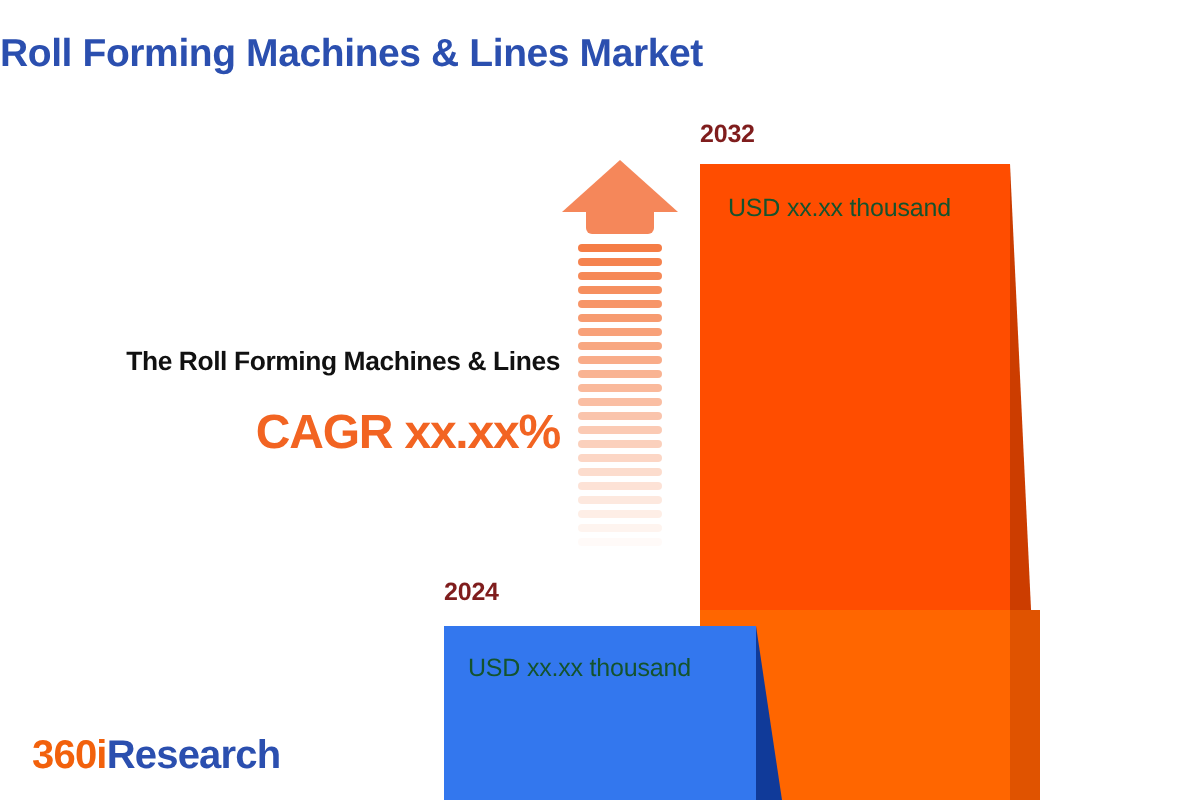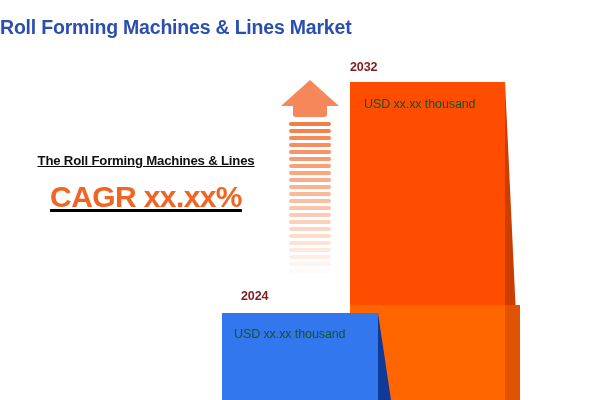--- a/index.html
+++ b/index.html
@@ -30,39 +30,38 @@
     font-weight: bold;
     letter-spacing: -0.2px;
     color: #2b4faf;
     white-space: nowrap;
   }
 
   
   .caption-block {
     position: absolute;
     left: 12px;
-    top: 152px;
+    top: 172px;
     width: 268px;
-    text-align: center;
-    text-decoration: underline;
+    text-align: right;
   }
   .caption-line {
     font-size: 13.2px;
     font-weight: bold;
     color: #111111;
     line-height: 18px;
     letter-spacing: -0.2px;
     white-space: nowrap;
   }
   .caption-line.second {
     margin-left: 12px;
   }
   .cagr-value {
     margin-top: 10px;
-    font-size: 30px;
+    font-size: 24px;
     font-weight: bold;
     color: #f26422;
     letter-spacing: -0.6px;
     line-height: 34px;
     white-space: nowrap;
   }
 
   
   .logo {
     position: absolute;
@@ -183,21 +182,21 @@
   
   #bar-2024 { left: 222px; top: 313px; width: 156px; height: 87px; }
   #bar-2024 .bar-front { background: #3377ee; }
   #bar-2024 .bar-side {
     left: 156px;
     width: 13px;
     height: 87px;
     background: #103a99;
     clip-path: polygon(0 0, 100% 100%, 100% 100%, 0 100%);
   }
-  #label-2024 { left: 222px; top: 289px; margin-left: 19px; }
+  #label-2024 { left: 222px; top: 289px; }
   #value-2024 { left: 234px; top: 327px; }
 </style>
 </head>
 <body>
 
 <div id="canvas">
 
   <div class="chart-title">Roll Forming Machines &amp; Lines Market</div>
 
   <div class="caption-block">
@@ -245,14 +244,15 @@
   </div>
   <div class="bar-value" id="value-2032">USD xx.xx thousand</div>
 
   <div class="bar-label" id="label-2024">2024</div>
   <div class="bar" id="bar-2024">
     <div class="bar-front"></div>
     <div class="bar-side"></div>
   </div>
   <div class="bar-value" id="value-2024">USD xx.xx thousand</div>
 
+  <div class="logo"><span class="logo-360i">360i</span><span class="logo-research">Research</span></div>
 
 </div>
 
 </body></html>

